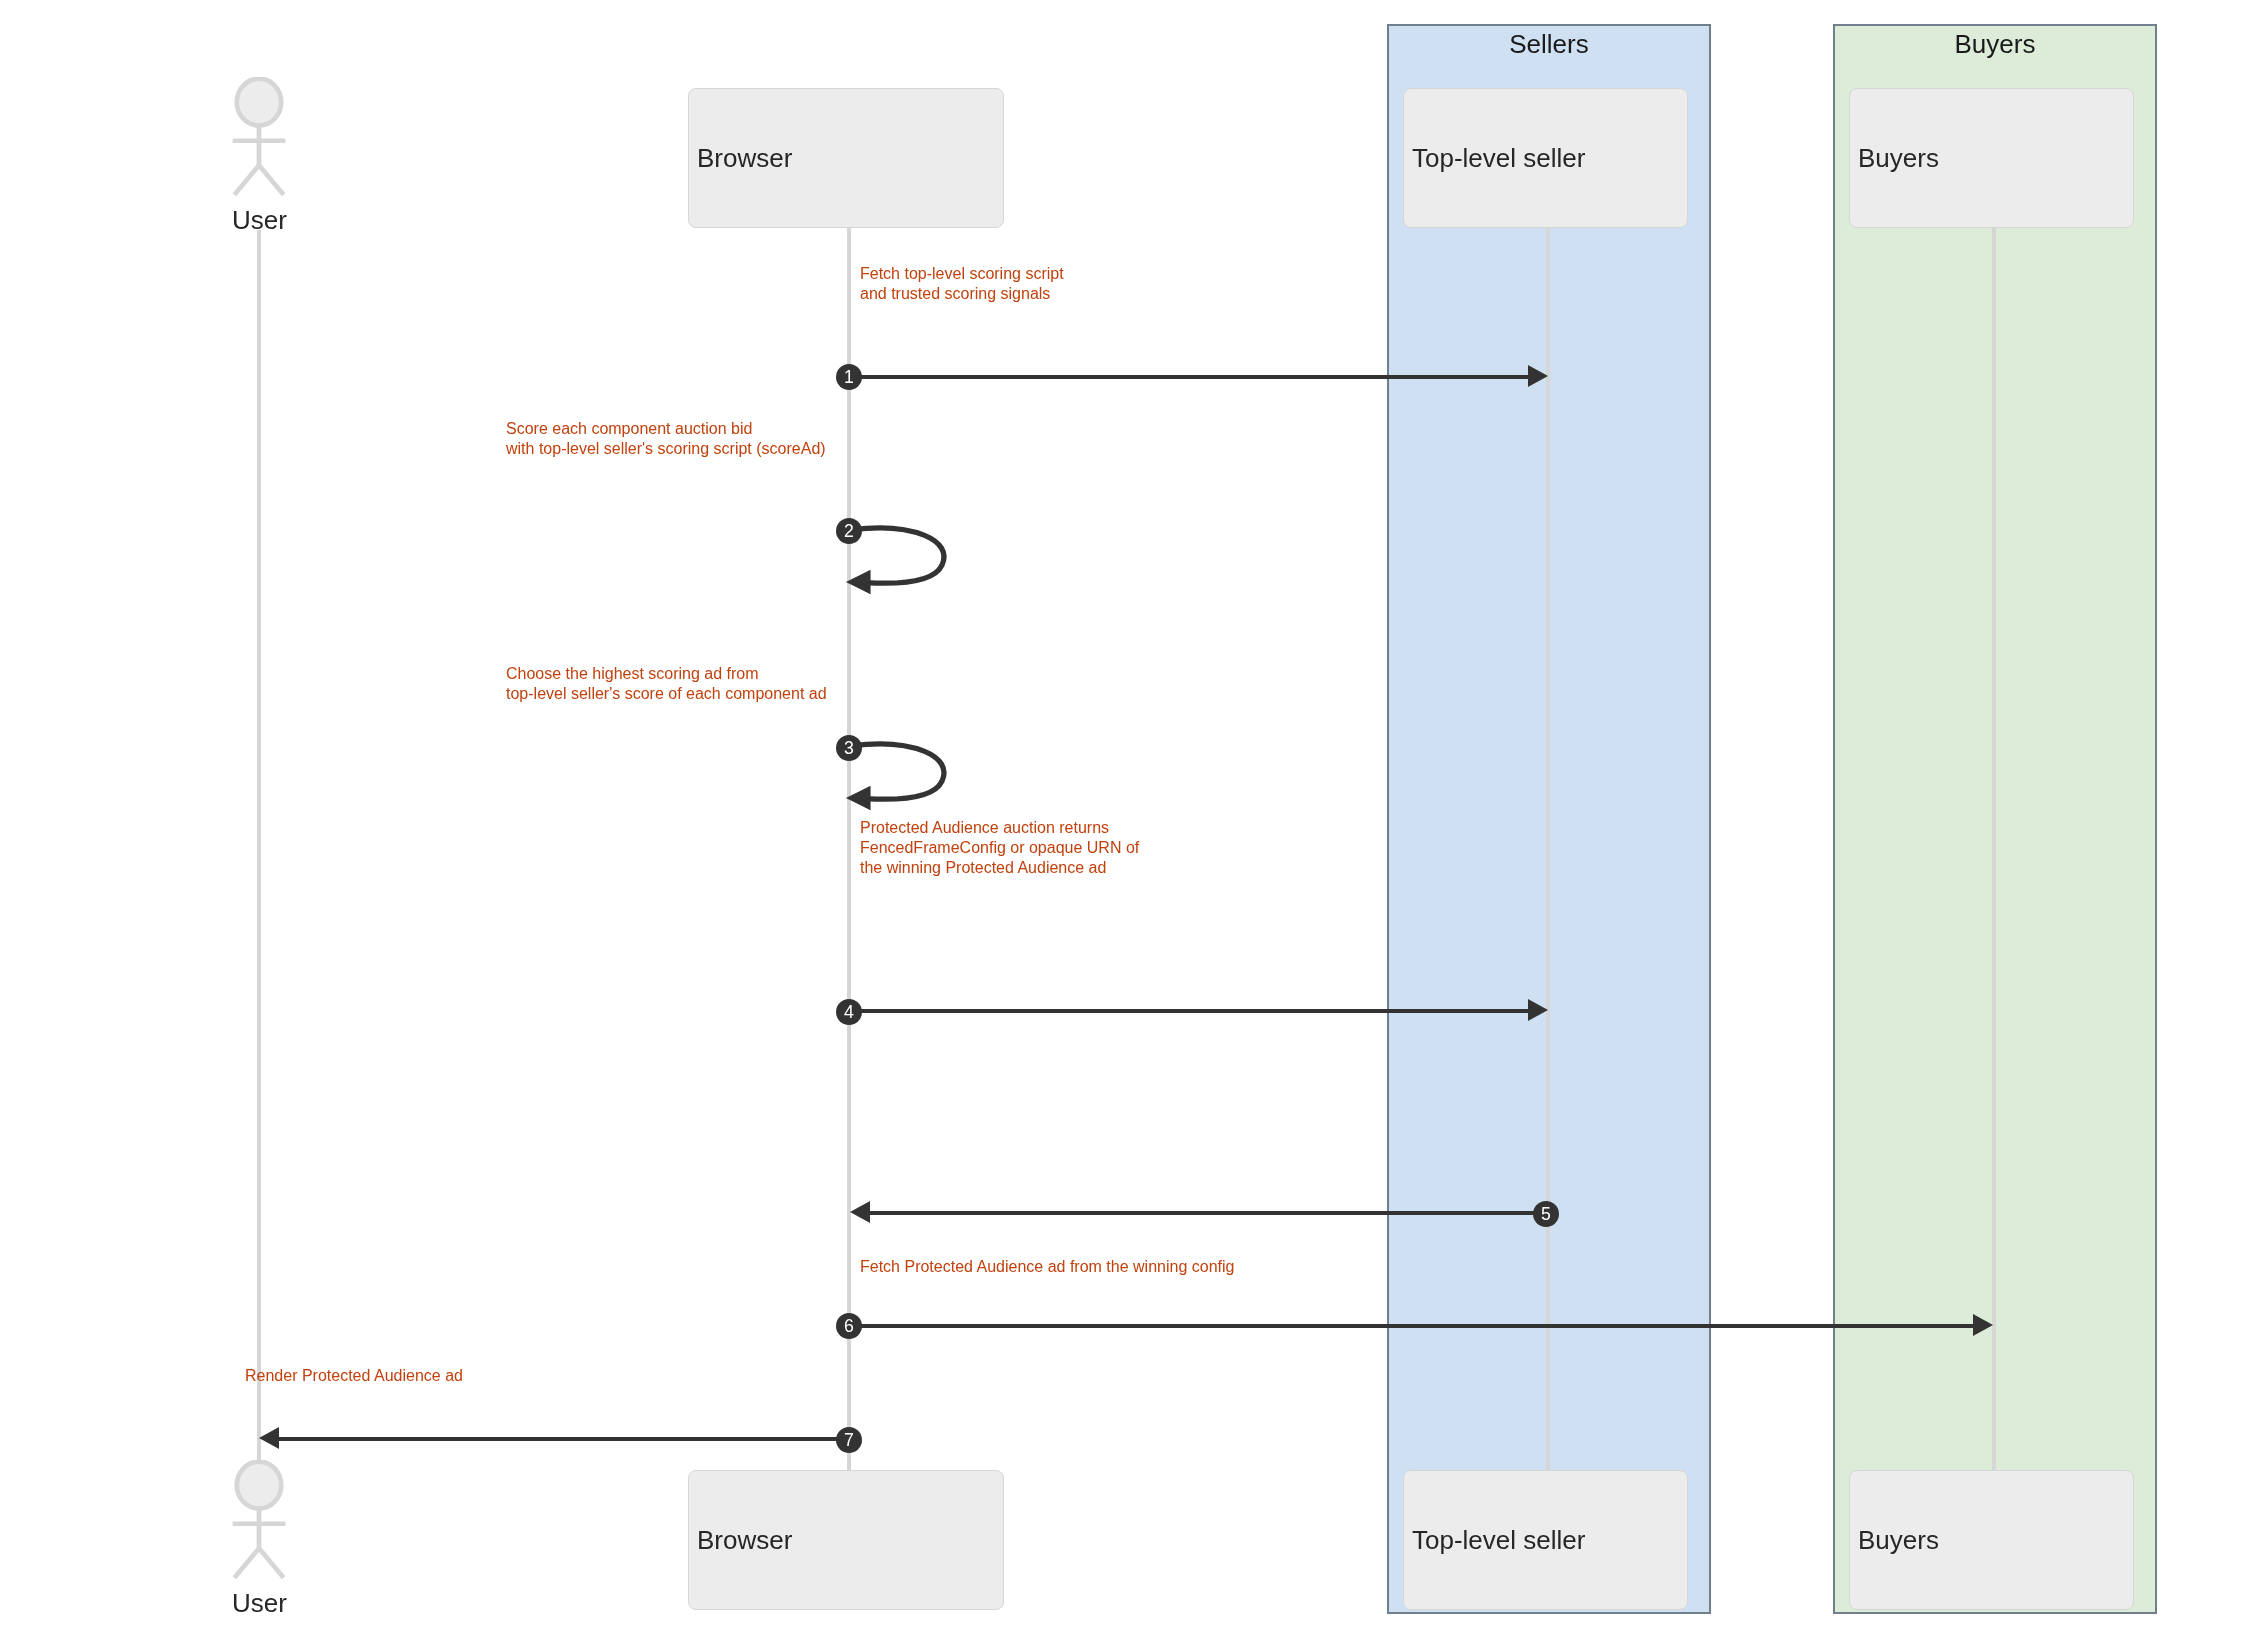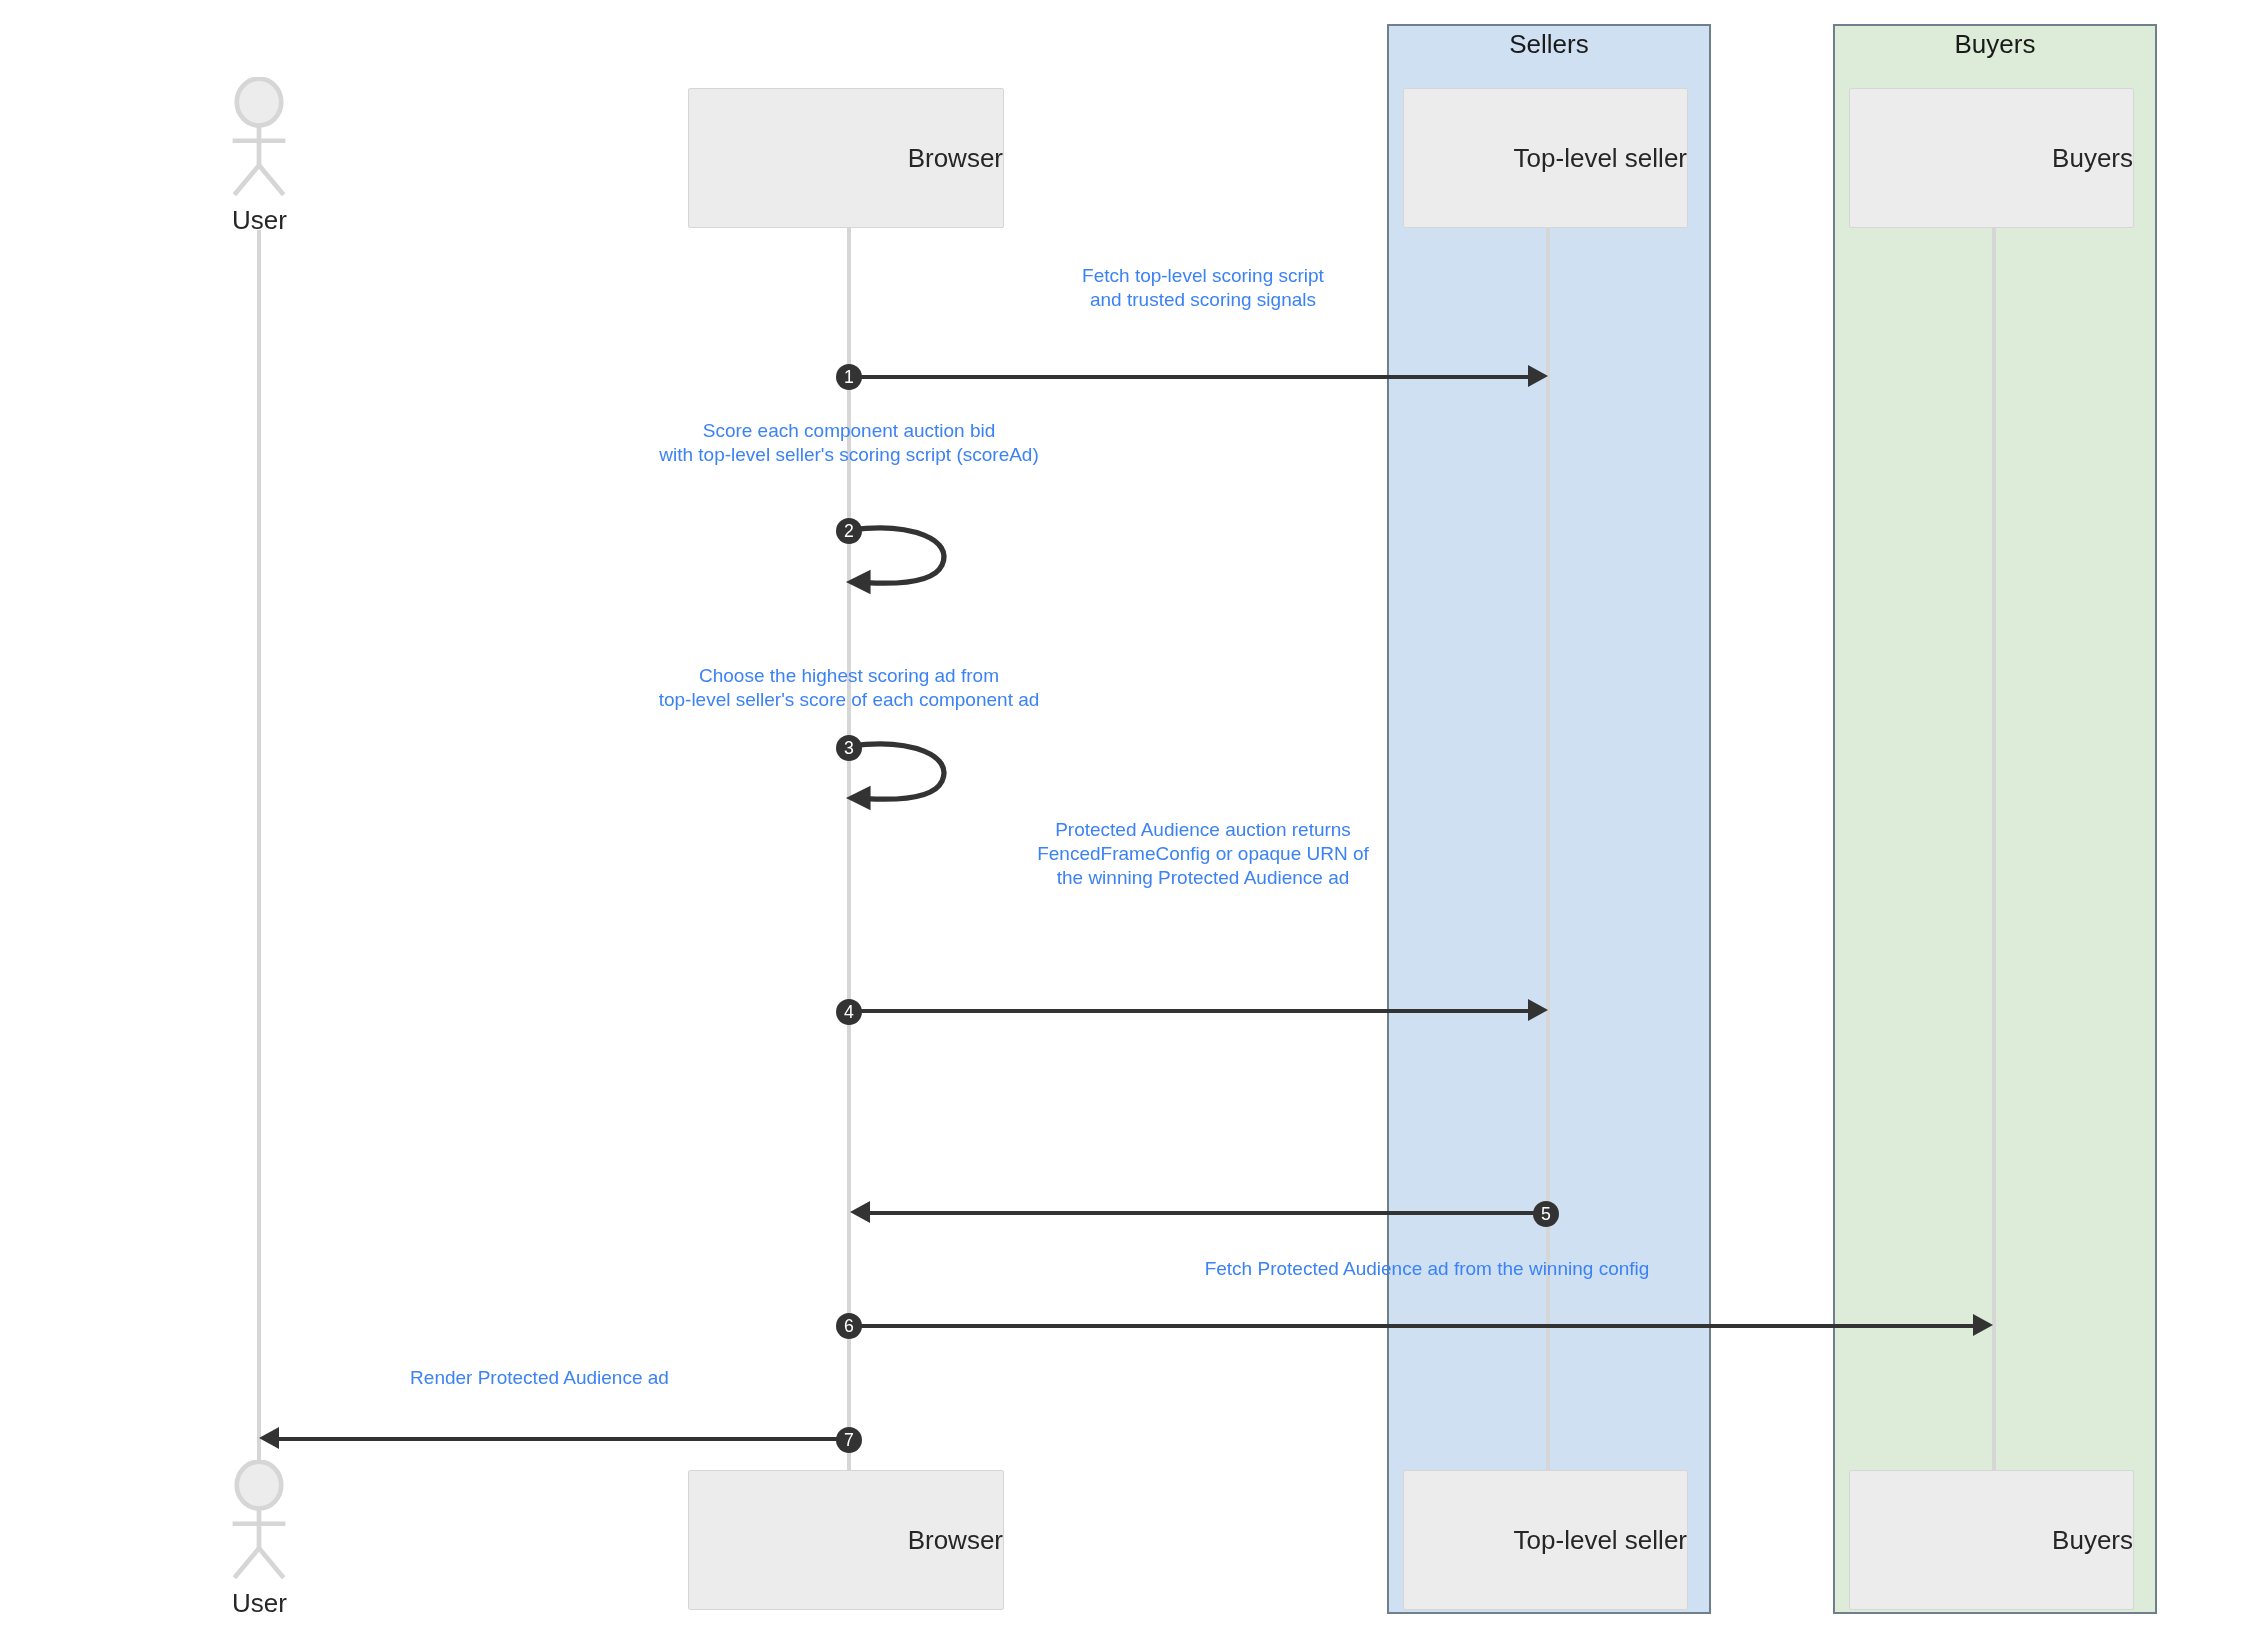--- a/index.html
+++ b/index.html
@@ -9,40 +9,40 @@
 
   
   .group-box{position:absolute;border:2.4px solid #707f8c;box-sizing:border-box;}
   .group-box.sellers{background:#cfe0f3;}
   .group-box.buyers{background:#dcecd9;}
   .group-label{position:absolute;text-align:center;font-size:26px;color:#1a1a1a;
                line-height:1;white-space:nowrap;}
 
   
   .participant{position:absolute;background:#ececec;border:1.8px solid #d6d6d6;
-               border-radius:2px;box-sizing:border-box;display:flex;
-               align-items:center;justify-content:flex-end;padding-left:8px;}
+               border-radius:8px;box-sizing:border-box;display:flex;
+               align-items:center;justify-content:flex-start;padding-left:8px;}
   .participant span{font-size:26px;color:#262626;white-space:nowrap;}
 
   
   .actor{position:absolute;}
   .actor-label{position:absolute;font-size:26px;color:#262626;
                text-align:center;white-space:nowrap;}
 
   
   .lifeline{position:absolute;width:3.5px;background:#d6d6d6;}
 
   
   .msg-line{position:absolute;height:4.1px;background:#333333;}
   .arrowhead{position:absolute;width:0;height:0;
              border-top:11.8px solid transparent;border-bottom:11.8px solid transparent;}
   .arrowhead.right{border-left:20px solid #333333;}
   .arrowhead.left{border-right:20px solid #333333;}
 
-  .msg-text{position:absolute;text-align:center;font-size:19px;color:#3b82f6;
+  .msg-text{position:absolute;font-size:16px;color:#c2410c;
             line-height:1.26;white-space:pre-line;}
 
   .seq-num{position:absolute;width:26px;height:26px;border-radius:50%;
            background:#333333;color:#ffffff;font-size:17.7px;
            display:flex;align-items:center;justify-content:center;}
 
   
   .loop{position:absolute;}
 </style>
 </head>

